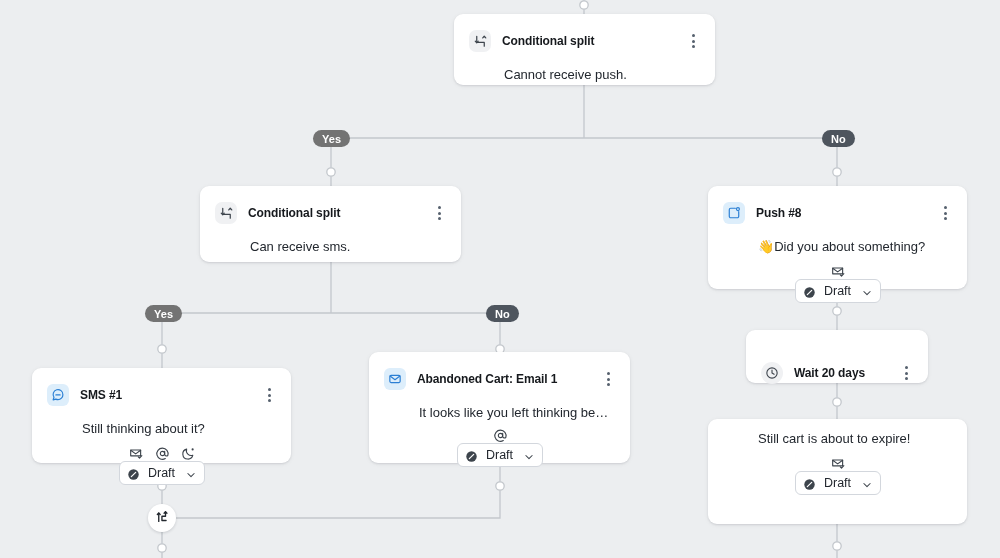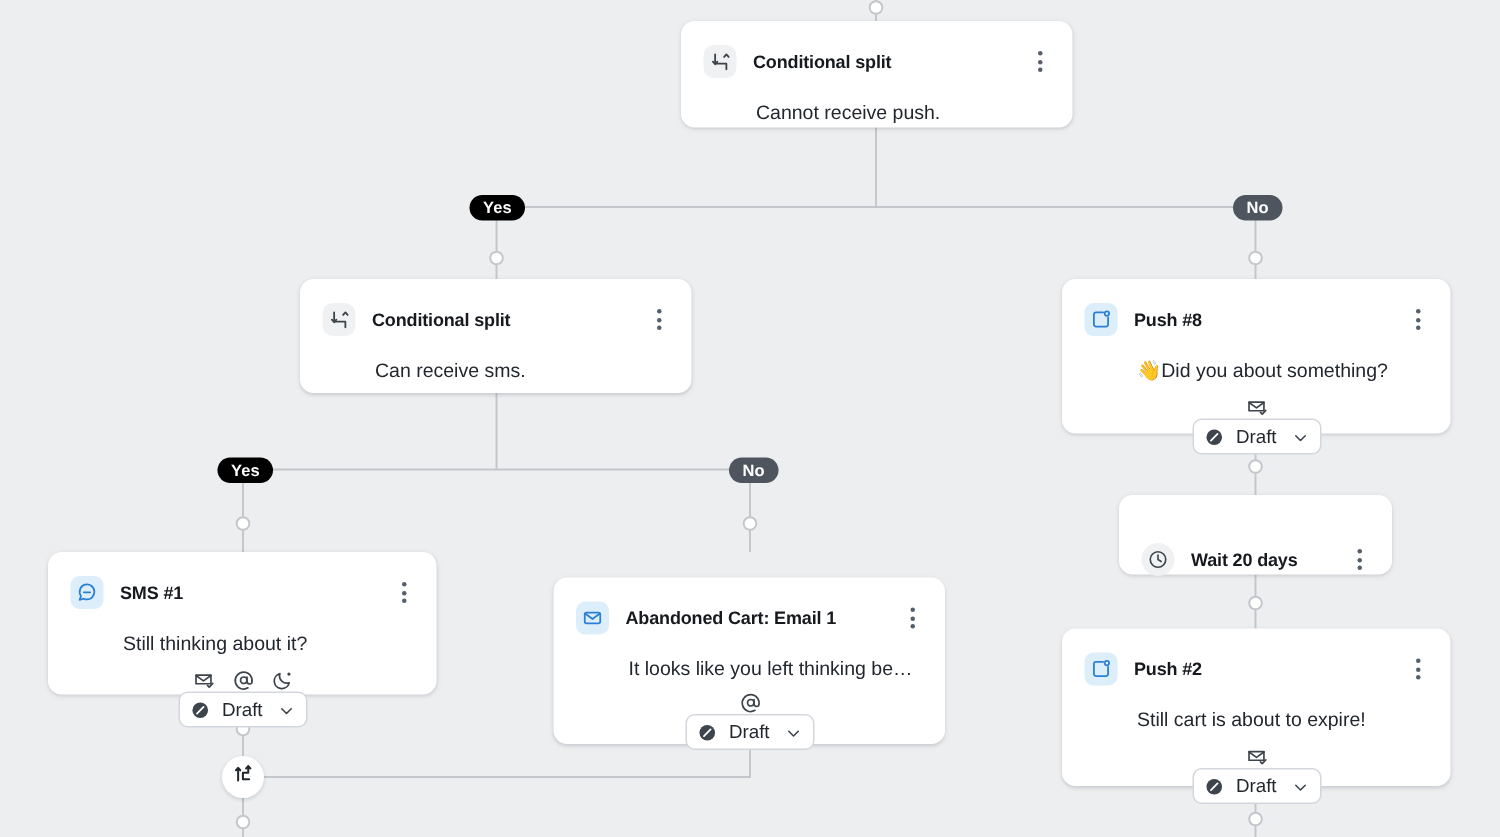--- a/index.html
+++ b/index.html
@@ -71,21 +71,21 @@
   .status-pill .lbl{font-size:12.5px;color:#22272e;font-weight:400;}
   .status-pill .chev{width:12px;height:12px;flex:0 0 auto;margin-left:2px;}
 
   
   .branch{
     position:absolute;height:17px;border-radius:9px;
     display:flex;align-items:center;justify-content:center;
     font-size:11px;font-weight:700;color:#fff;letter-spacing:.1px;
     padding:0 9px;box-sizing:border-box;cursor:pointer;
   }
-  .branch.yes{background:#000000;}
+  .branch.yes{background:#737373;}
   .branch.no{background:#4e555e;}
 
   
   .merge{
     position:absolute;width:28px;height:28px;border-radius:50%;
     background:#fff;box-shadow:0 1px 3px rgba(16,24,40,.16);
     display:flex;align-items:center;justify-content:center;cursor:pointer;
   }
 </style>
 </head>
@@ -236,34 +236,20 @@
       <span class="title">Wait 20 days</span>
       <span class="kebab">
           <i></i>
           <i></i>
           <i></i>
         </span>
     </div>
   </div>
 
   <div class="card" style="left:708px;top:419px;width:259px;height:105px;">
-    <div class="card-head">
-      <span class="badge blue">
-        <svg width="14" height="14" viewBox="0 0 16 16" fill="none" stroke="#2b7fd4" stroke-width="1.35" stroke-linecap="round" stroke-linejoin="round">
-          <path d="M9.6 2.6H4.2A1.6 1.6 0 0 0 2.6 4.2v7.6A1.6 1.6 0 0 0 4.2 13.4h7.6a1.6 1.6 0 0 0 1.6-1.6V6.4"></path>
-          <circle cx="12.5" cy="3.5" r="1.7"></circle>
-        </svg>
-      </span>
-      <span class="title">Push #2</span>
-      <span class="kebab">
-          <i></i>
-          <i></i>
-          <i></i>
-        </span>
-    </div>
     <div class="subtitle">Still cart is about to expire!</div>
     <div class="card-foot">
       <span class="mini-icons">
         <span class="mini">
           <svg width="15" height="15" viewBox="0 0 16 16" fill="none" stroke="#3d444c" stroke-width="1.2" stroke-linecap="round" stroke-linejoin="round">
             <path d="M1.8 4.3h10.6v6.2H1.8z"></path>
               <path d="M1.8 4.6 7.1 8.4l5.3-3.8"></path>
               <path d="M9.9 11.6l1.3 1.3 2.5-2.7"></path>
           </svg>
         </span>
@@ -333,21 +319,21 @@
         <span class="lbl">Draft</span>
         <span class="chev">
           <svg width="12" height="12" viewBox="0 0 16 16" fill="none" stroke="#3d444c" stroke-width="1.4" stroke-linecap="round" stroke-linejoin="round">
               <path d="M3.8 6 8 10.2 12.2 6"></path>
             </svg>
         </span>
       </span>
     </div>
   </div>
 
-  <div class="card" style="left:369px;top:385px;width:261px;height:111px;">
+  <div class="card" style="left:369px;top:352px;width:261px;height:111px;">
     <div class="card-head">
       <span class="badge blue">
         <svg width="14" height="14" viewBox="0 0 16 16" fill="none" stroke="#2b7fd4" stroke-width="1.35" stroke-linecap="round" stroke-linejoin="round">
           <rect x="2.1" y="3.9" width="11.8" height="8.2" rx="1.4"></rect>
           <path d="M2.4 4.6 8 8.8l5.6-4.2"></path>
         </svg>
       </span>
       <span class="title">Abandoned Cart: Email 1</span>
       <span class="kebab">
           <i></i>

